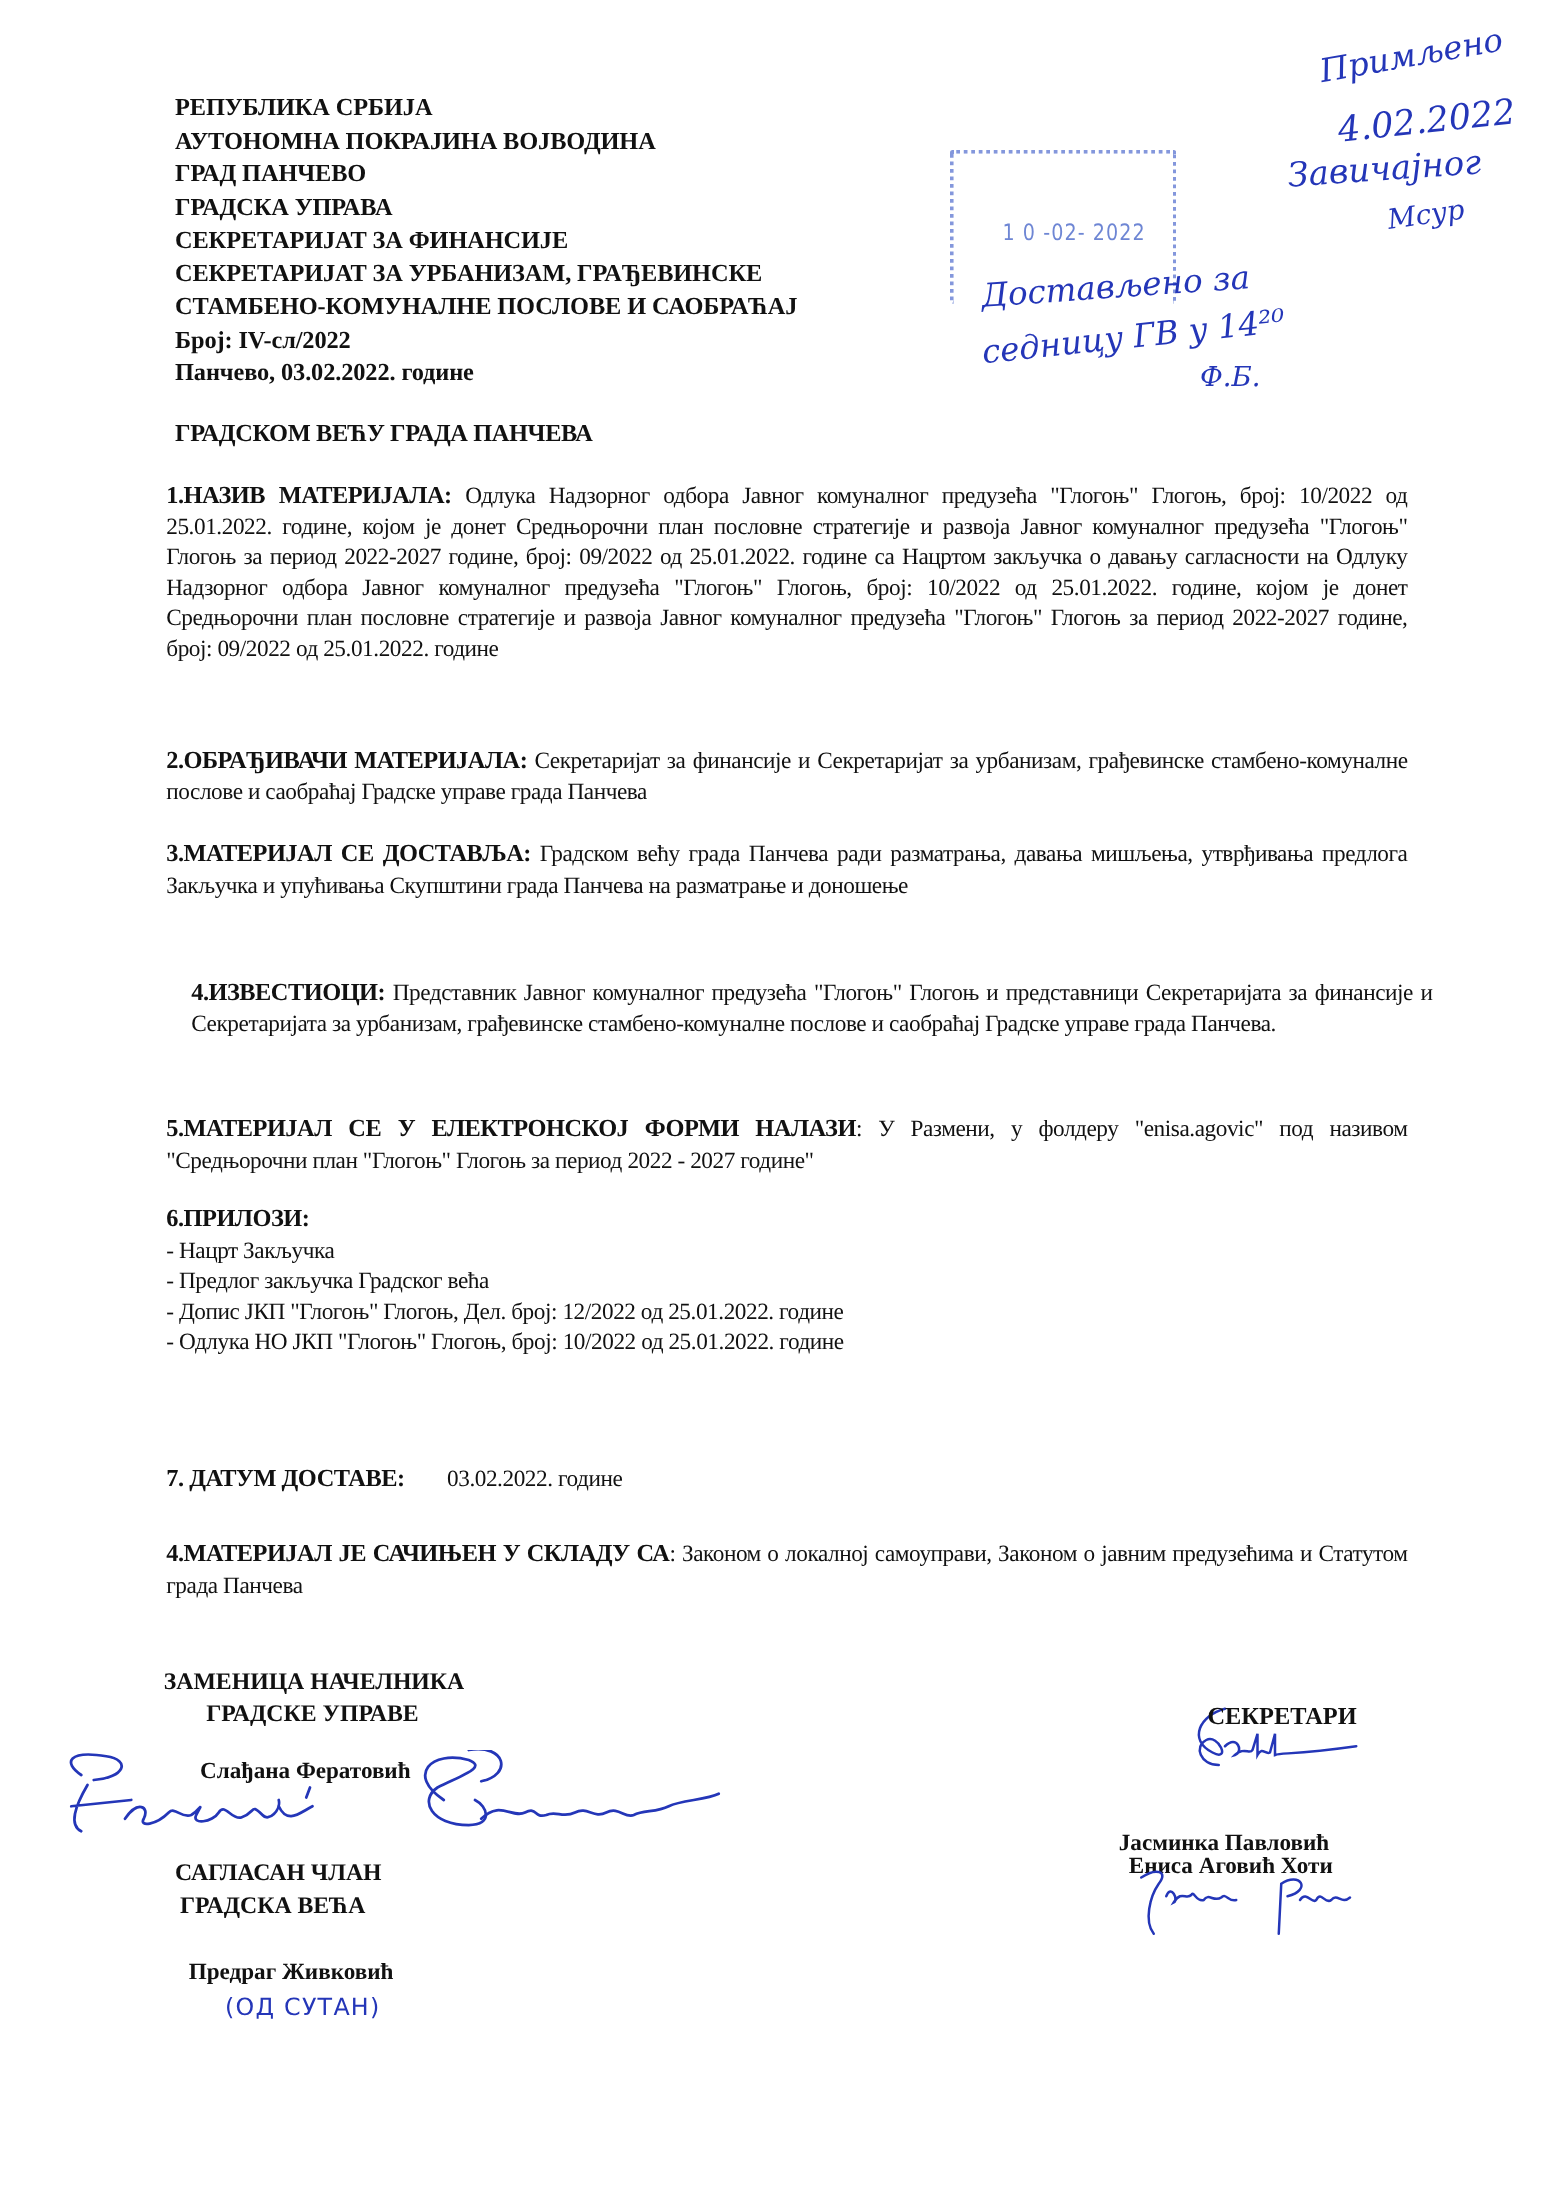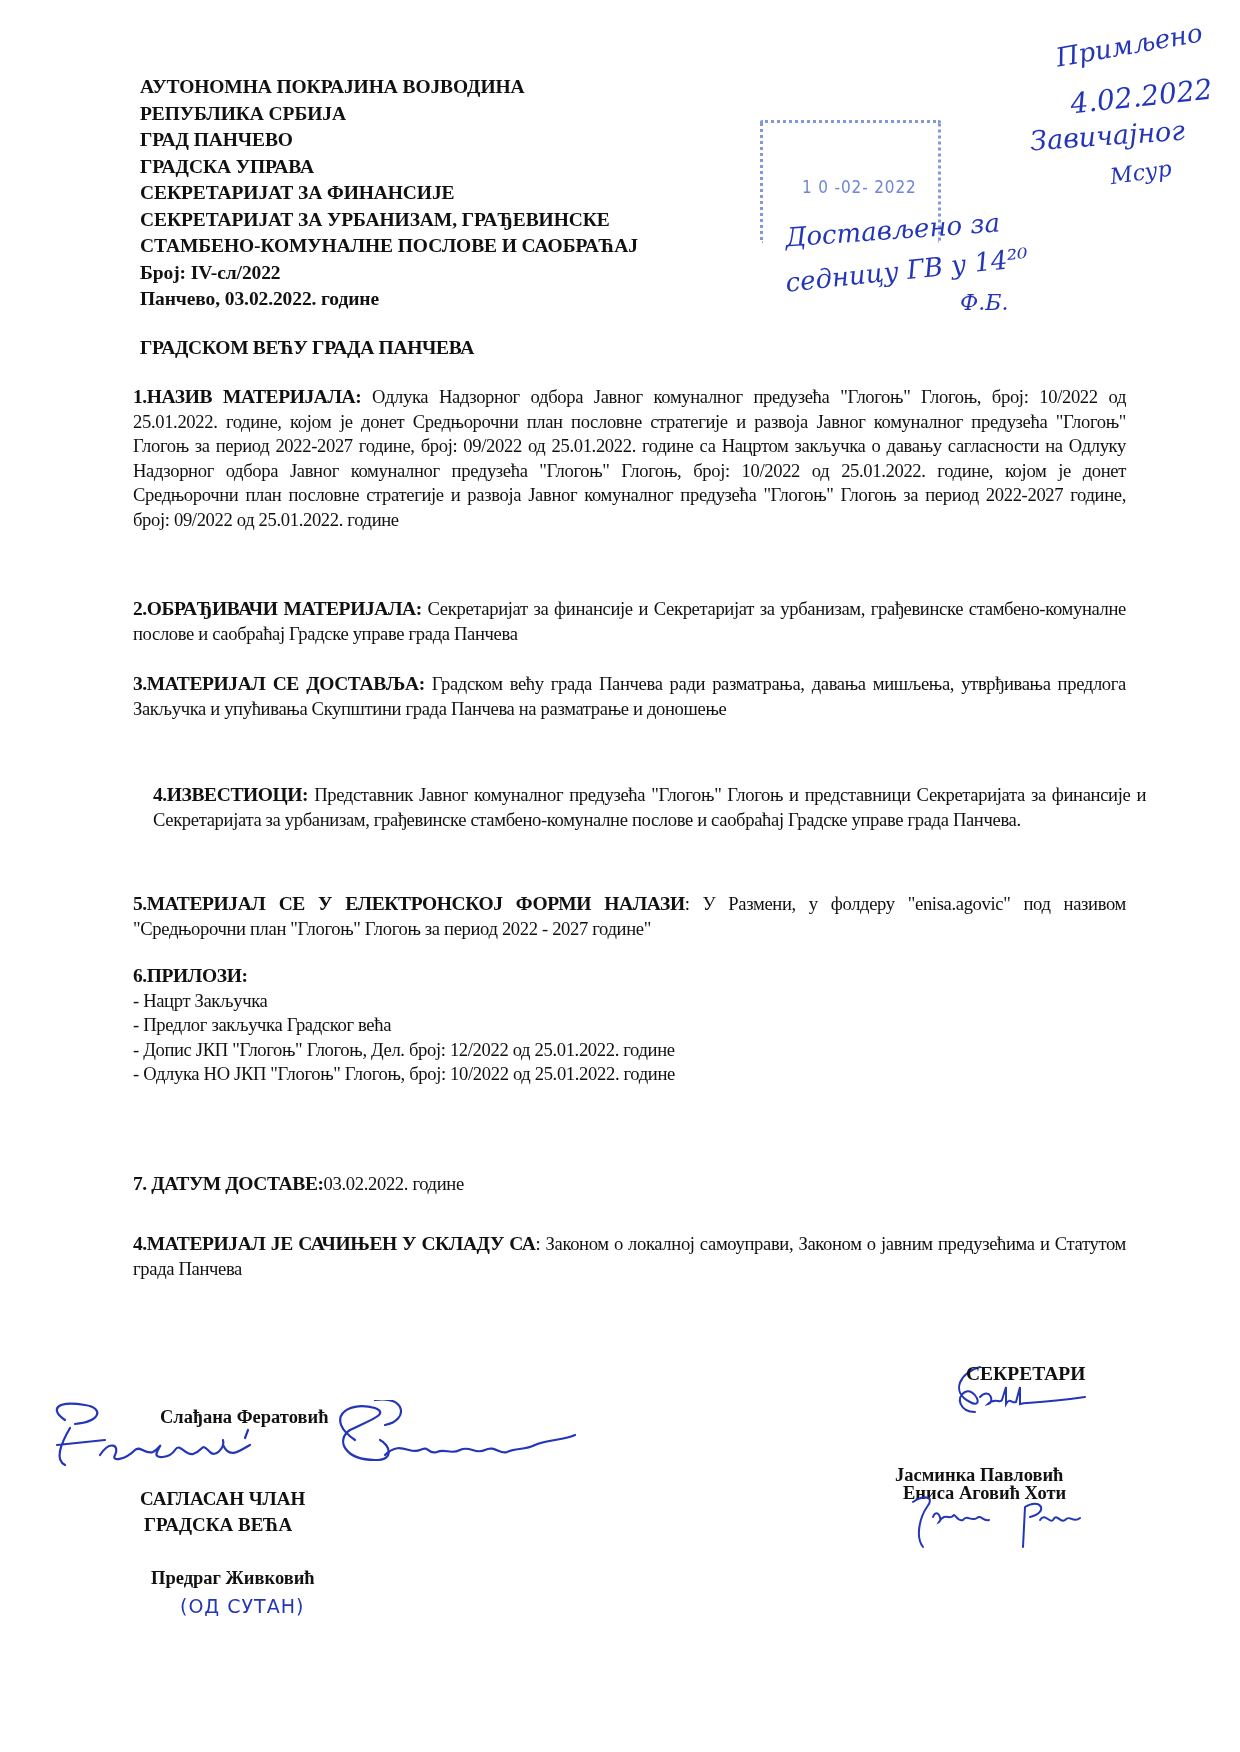--- a/index.html
+++ b/index.html
@@ -28,21 +28,21 @@
     }
     .sec-title { font-weight: bold; font-size: 19.5px; letter-spacing: -0.4px; }
     .sec1 { top: 385px; }
     .sec2 { top: 597px; }
     .sec3 { top: 672px; }
     .sec4 { top: 783px; margin-left: 20px; }
     .sec5 { top: 892px; }
     .sec6 { top: 964px; text-align: left; }
     .sec6 .item { display: block; }
     .sec7 { top: 1172px; text-align: left; }
-    .sec7 .val { }
+    .sec7 .val { margin-left: 34px; }
     .sec8 { top: 1232px; }
 
     .sig-left-title {
       position: absolute; left: 131px; top: 1333px;
       font-weight: bold; font-size: 19px; line-height: 26px; white-space: nowrap;
     }
     .sig-left-title .l2 { padding-left: 34px; }
     .sig-name-1 {
       position: absolute; left: 160px; top: 1407px;
       font-weight: bold; font-size: 18.5px; white-space: nowrap;
@@ -95,22 +95,22 @@
     .hand-initials { left: 960px; top: 290px; font-size: 22px; }
     .hand-note { left: 152px; top: 1595px; font-size: 19px; font-style: normal; font-family: "DejaVu Sans", sans-serif; letter-spacing: 1px; margin-left: 28px; }
     .sig-svg { position: absolute; }
   </style>
 </head>
 <body>
 
 <div class="page">
 
   <div class="header">
+    <div>РЕПУБЛИКА СРБИЈА</div>
     <div>АУТОНОМНА ПОКРАЈИНА ВОЈВОДИНА</div>
-    <div>РЕПУБЛИКА СРБИЈА</div>
     <div>ГРАД ПАНЧЕВО</div>
     <div>ГРАДСКА УПРАВА</div>
     <div>СЕКРЕТАРИЈАТ ЗА ФИНАНСИЈЕ</div>
     <div>СЕКРЕТАРИЈАТ ЗА УРБАНИЗАМ, ГРАЂЕВИНСКЕ</div>
     <div>СТАМБЕНО-КОМУНАЛНЕ ПОСЛОВЕ И САОБРАЋАЈ</div>
     <div>Број: IV-сл/2022</div>
     <div>Панчево, 03.02.2022. године</div>
   </div>
 
   <div class="stamp"></div>
@@ -155,20 +155,24 @@
   </div>
 
   <div class="body-block sec7">
     <span class="sec-title">7. ДАТУМ ДОСТАВЕ:</span><span class="val">03.02.2022. године</span>
   </div>
 
   <div class="body-block sec8">
     <span class="sec-title">4.МАТЕРИЈАЛ ЈЕ САЧИЊЕН У СКЛАДУ СА</span><span>: Законом о локалној самоуправи, Законом о јавним предузећима и Статутом града Панчева</span>
   </div>
 
+  <div class="sig-left-title">
+    <div>ЗАМЕНИЦА НАЧЕЛНИКА</div>
+    <div class="l2">ГРАДСКЕ УПРАВЕ</div>
+  </div>
   <div class="sig-name-1">Слађана Фератовић</div>
 
   <svg class="sig-svg" style="left:45px; top:1400px;" width="540" height="80" viewBox="0 0 540 80">
     <g fill="none" stroke="#2436b8" stroke-width="2.2" stroke-linecap="round">
       <path d="M20 20 C 5 10, 10 0, 40 5 C 60 8, 55 22, 30 24"></path>
       <path d="M25 28 C 15 45, 10 60, 20 65 M12 45 L 60 40"></path>
       <path d="M55 55 C 65 40, 75 45, 70 55 C 66 62, 80 60, 90 50 C 95 45, 100 55, 108 52 C 115 48, 118 40, 112 52 C 108 60, 125 58, 130 50 C 135 42, 140 56, 148 54 C 160 50, 155 42, 165 52 C 170 58, 180 48, 178 40"></path>
       <path d="M178 45 C 185 60, 195 50, 205 45 M 200 38 L 203 30"></path>
       <path d="M310 40 C 280 20, 300 0, 330 8 C 345 14, 325 20, 305 30 C 290 40, 300 60, 330 60 C 350 60, 345 45, 335 40"></path>
       <path d="M340 55 C 355 40, 365 55, 375 50 C 385 45, 382 55, 392 52 C 400 48, 405 55, 415 50 C 425 45, 430 55, 440 50 C 450 45, 455 55, 462 52 C 470 48, 480 50, 490 45 C 500 40, 520 40, 530 35"></path>

